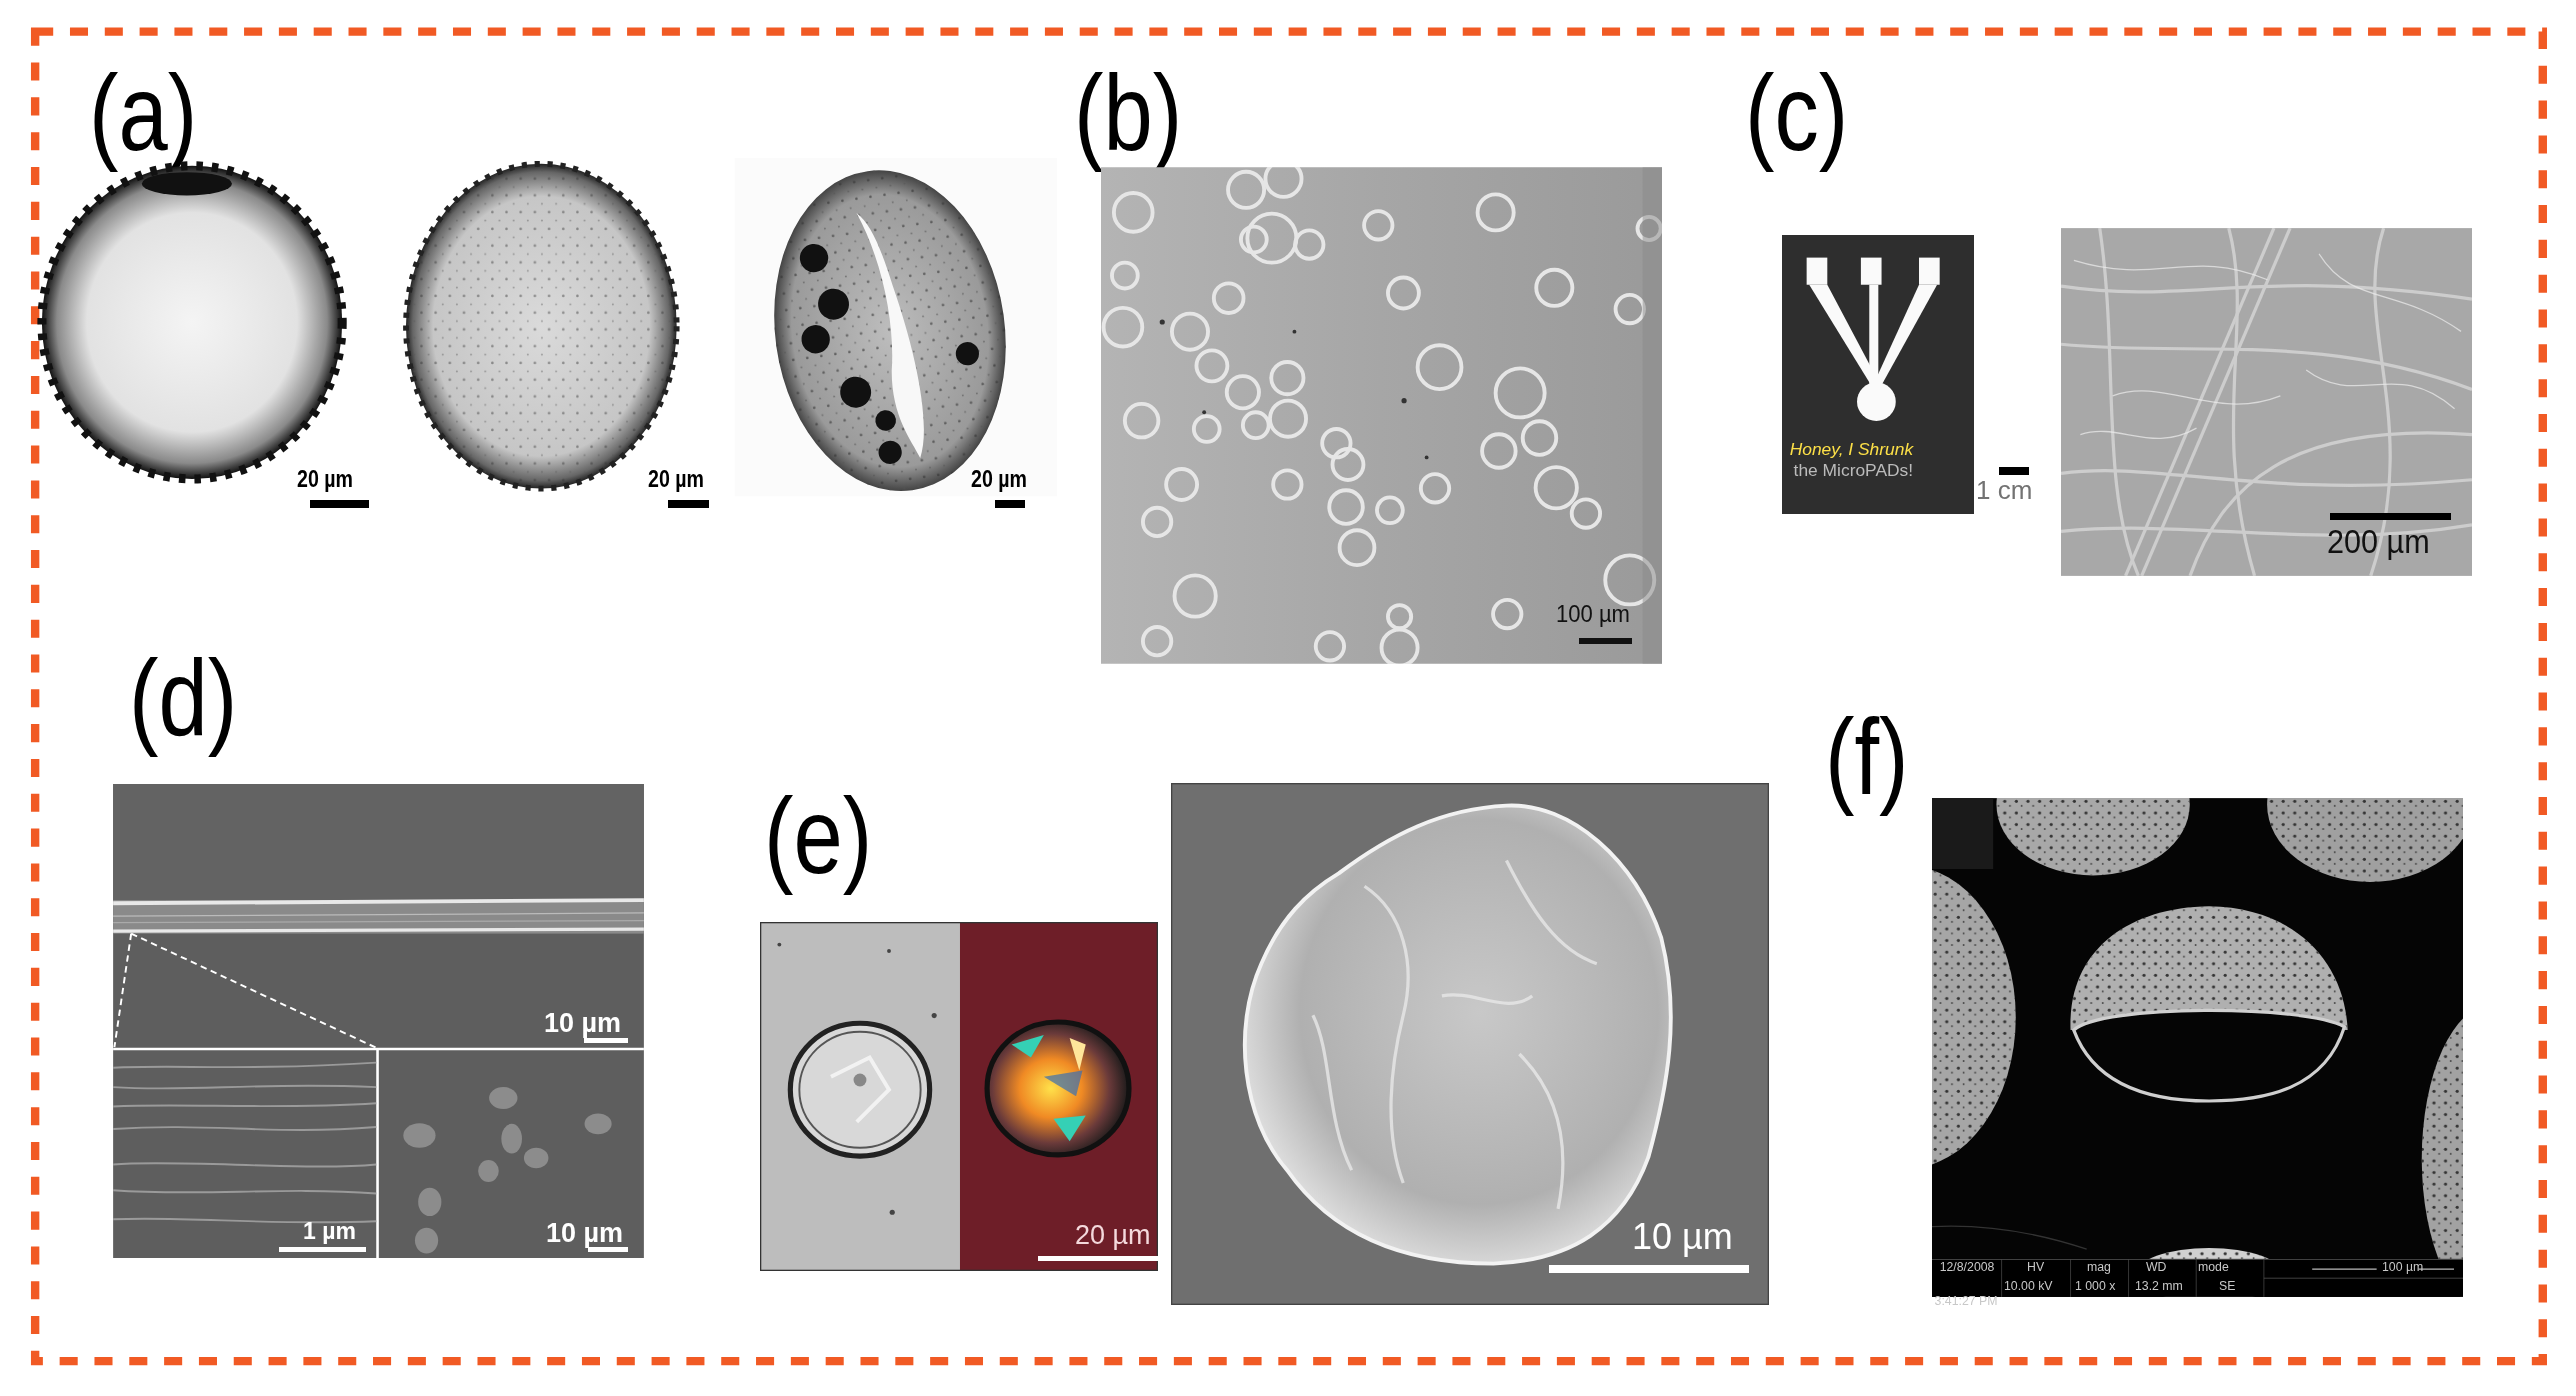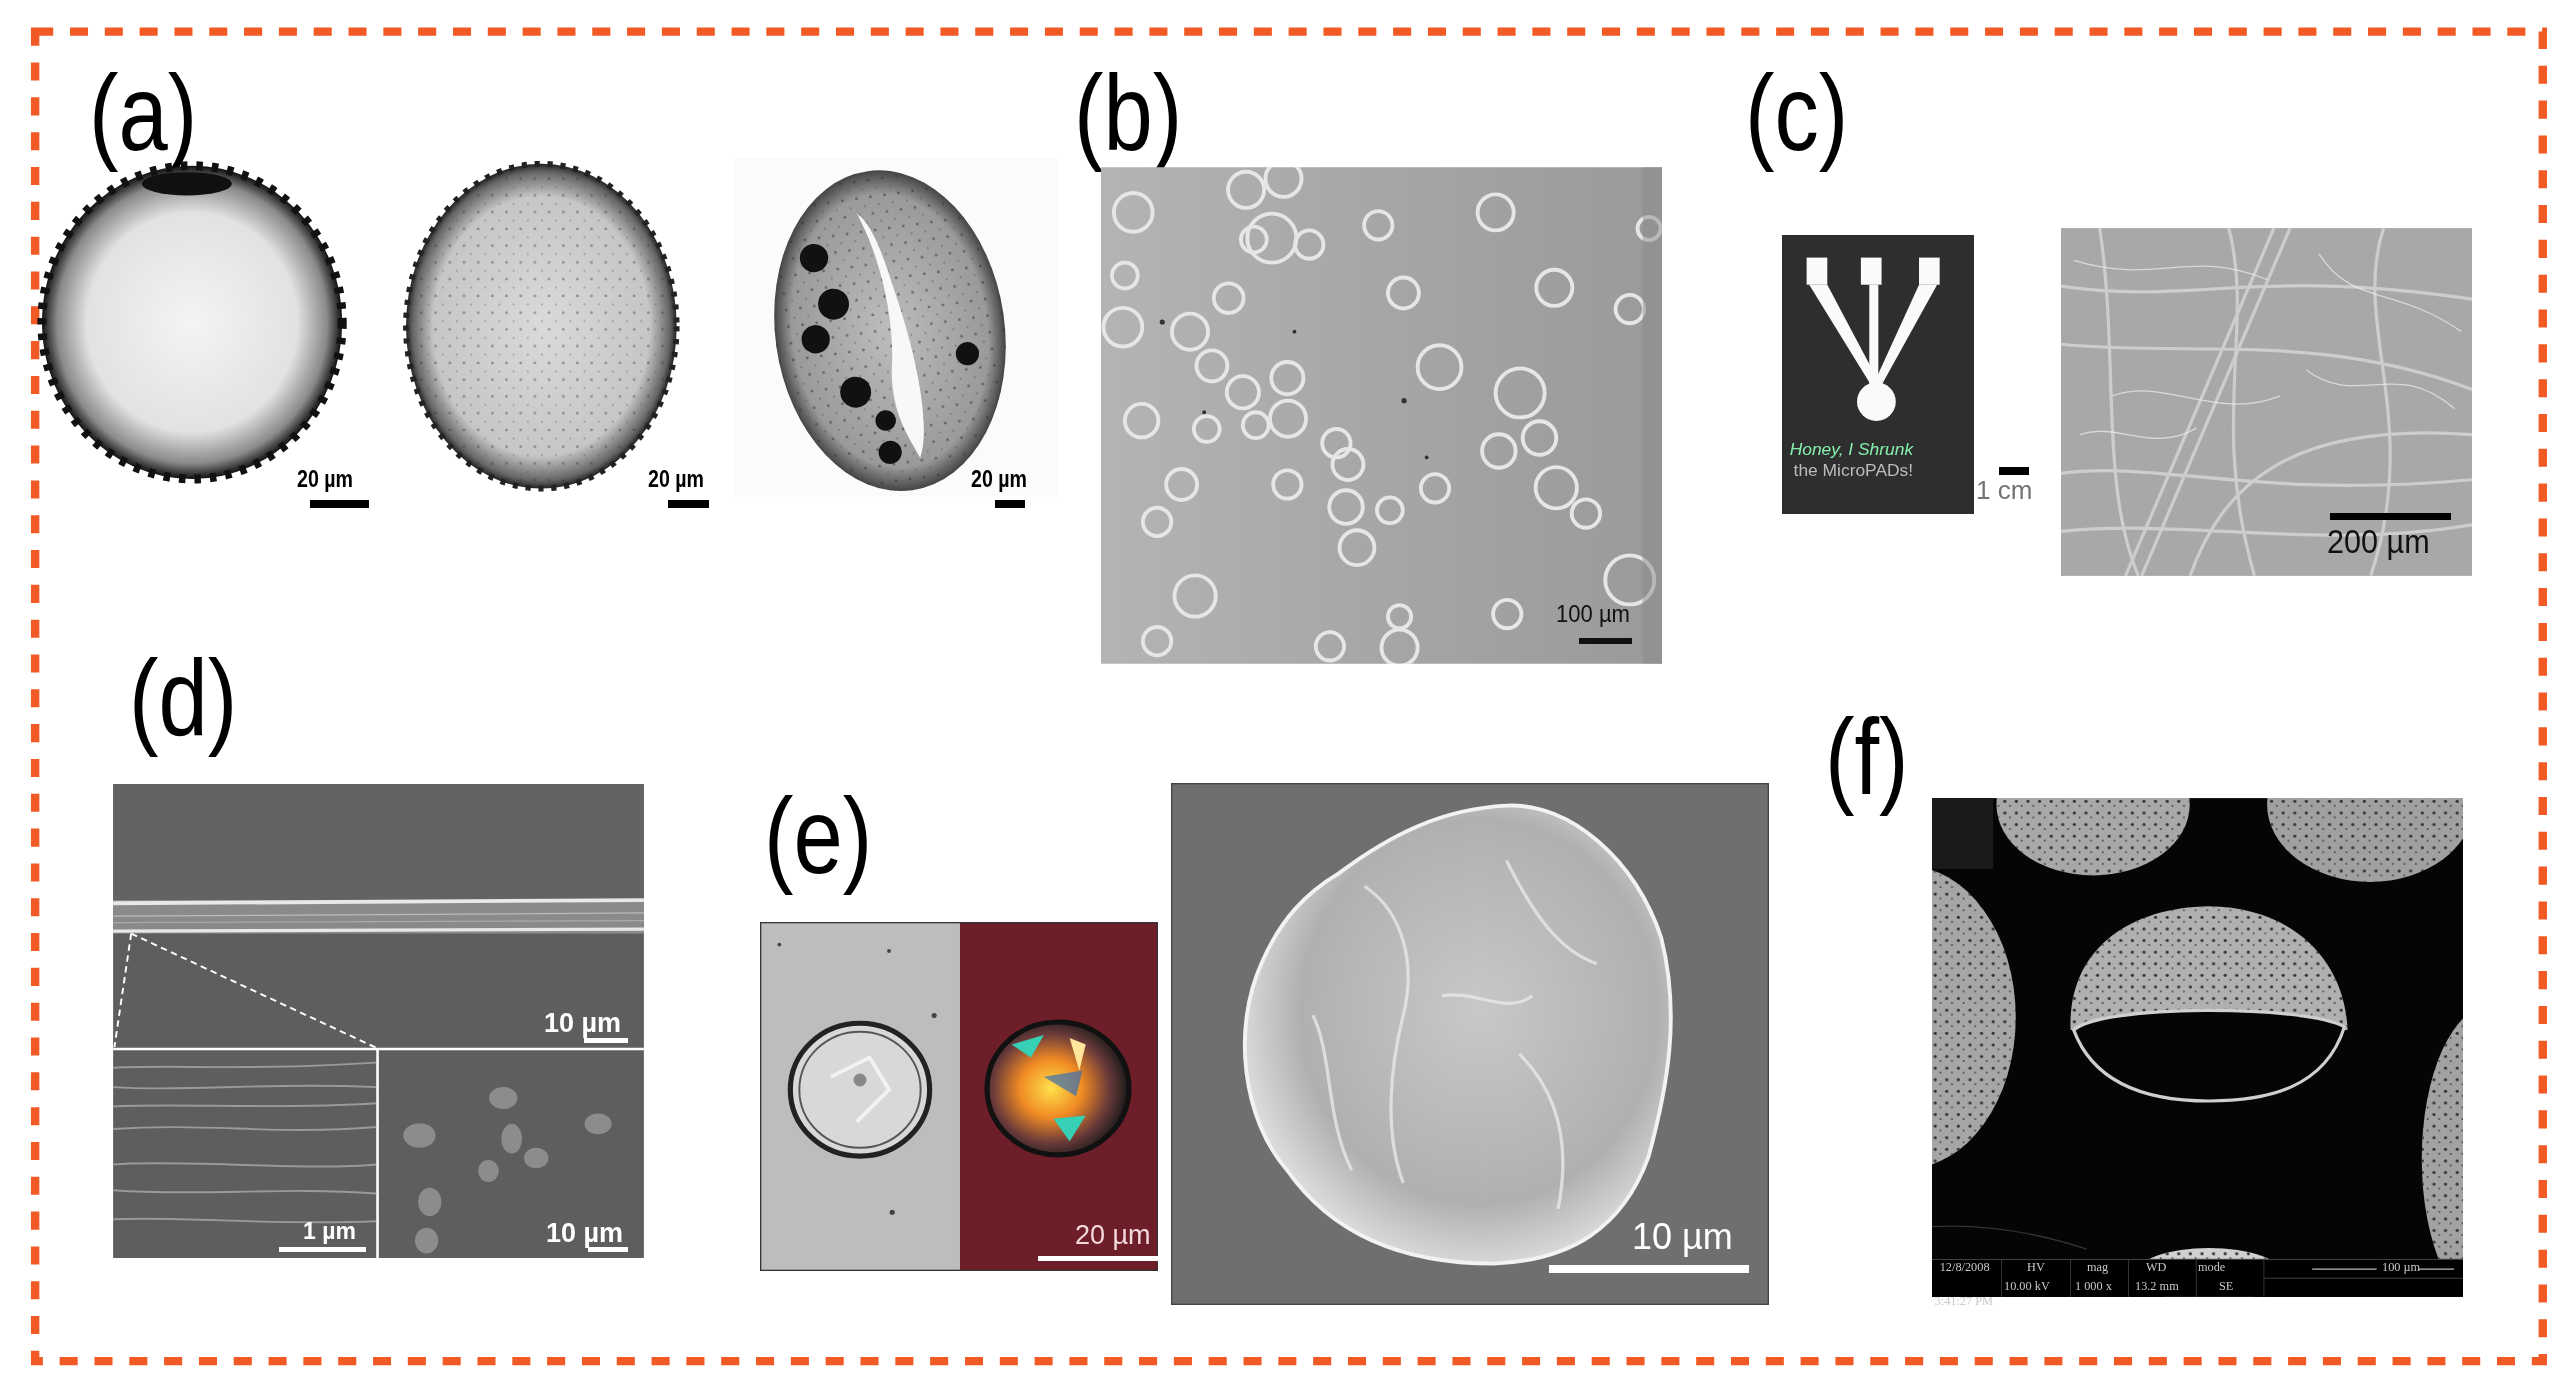--- a/index.html
+++ b/index.html
@@ -162,21 +162,21 @@
   <div class="abs" style="left:1782px;top:235px;width:192px;height:279px;background:#2e2e2e">
     <svg width="192" height="279" viewBox="0 0 297 432">
       <rect x="38" y="35" width="32" height="42" fill="#fafafa"></rect>
       <rect x="122" y="35" width="32" height="42" fill="#fafafa"></rect>
       <rect x="212" y="35" width="32" height="42" fill="#fafafa"></rect>
       <path d="M42 77 L70 77 L150 228 L140 236 Z" fill="#fafafa"></path>
       <rect x="135" y="77" width="14" height="160" fill="#fafafa"></rect>
       <path d="M212 77 L240 77 L152 236 L143 228 Z" fill="#fafafa"></path>
       <circle cx="146" cy="258" r="30" fill="#fafafa"></circle>
     </svg>
-    <div class="scale-text" style="left:7.7px;top:206px;font-size:17.4px;color:#86efac;font-style:italic">Honey, I Shrunk</div>
+    <div class="scale-text" style="left:7.7px;top:206px;font-size:17.4px;color:#fde047;font-style:italic">Honey, I Shrunk</div>
     <div class="scale-text" style="left:11.6px;top:227px;font-size:17.4px;color:#bbbbbb;">the MicroPADs!</div>
   </div>
   <div class="bar" style="left:1999px;top:467px;width:30px;height:7.7px;background:#000"></div>
   <div class="scale-text" style="left:1976px;top:477px;font-size:26px;color:#737373">1 cm</div>
 
   <svg class="abs" style="left:2061px;top:228px" width="411" height="348" viewBox="0 0 637 539">
     <rect width="637" height="539" fill="#a8a8a8"></rect>
     <g stroke="#d4d4d4" stroke-width="5" fill="none" opacity="0.85">
       <path d="M330 0 L100 539"></path>
         <path d="M355 0 L125 539"></path>
@@ -351,21 +351,21 @@
     <line x1="515" y1="745" x2="824" y2="745" stroke="#666" stroke-width="1"></line>
     <line x1="108" y1="716" x2="108" y2="774" stroke="#555"></line>
     <line x1="215" y1="716" x2="215" y2="774" stroke="#555"></line>
     <line x1="305" y1="716" x2="305" y2="774" stroke="#555"></line>
     <line x1="410" y1="716" x2="410" y2="774" stroke="#555"></line>
     <line x1="515" y1="716" x2="515" y2="774" stroke="#555"></line>
     <line x1="590" y1="731" x2="690" y2="731" stroke="#bbb" stroke-width="2"></line>
     <line x1="755" y1="731" x2="810" y2="731" stroke="#bbb" stroke-width="2"></line>
   </svg>
 
-  <div class="abs" style="left:1932px;top:1259px;width:531px;height:38px;font-family:Liberation Serif, serif;color:#c8c8c8;font-size:12.3px">
+  <div class="abs" style="left:1932px;top:1259px;width:531px;height:38px;font-family:Liberation Sans, sans-serif;color:#c8c8c8;font-size:12.3px">
     <span class="abs" style="left:7.7px;top:1.3px">12/8/2008</span>
     <span class="abs" style="left:2.6px;top:35px">3:41:27 PM</span>
     <span class="abs" style="left:95px;top:1.3px">HV</span>
     <span class="abs" style="left:72px;top:20px">10.00 kV</span>
     <span class="abs" style="left:155px;top:1.3px">mag</span>
     <span class="abs" style="left:143px;top:20px">1 000 x</span>
     <span class="abs" style="left:214px;top:1.3px">WD</span>
     <span class="abs" style="left:203px;top:20px">13.2 mm</span>
     <span class="abs" style="left:266px;top:1.3px">mode</span>
     <span class="abs" style="left:287px;top:20px">SE</span>

